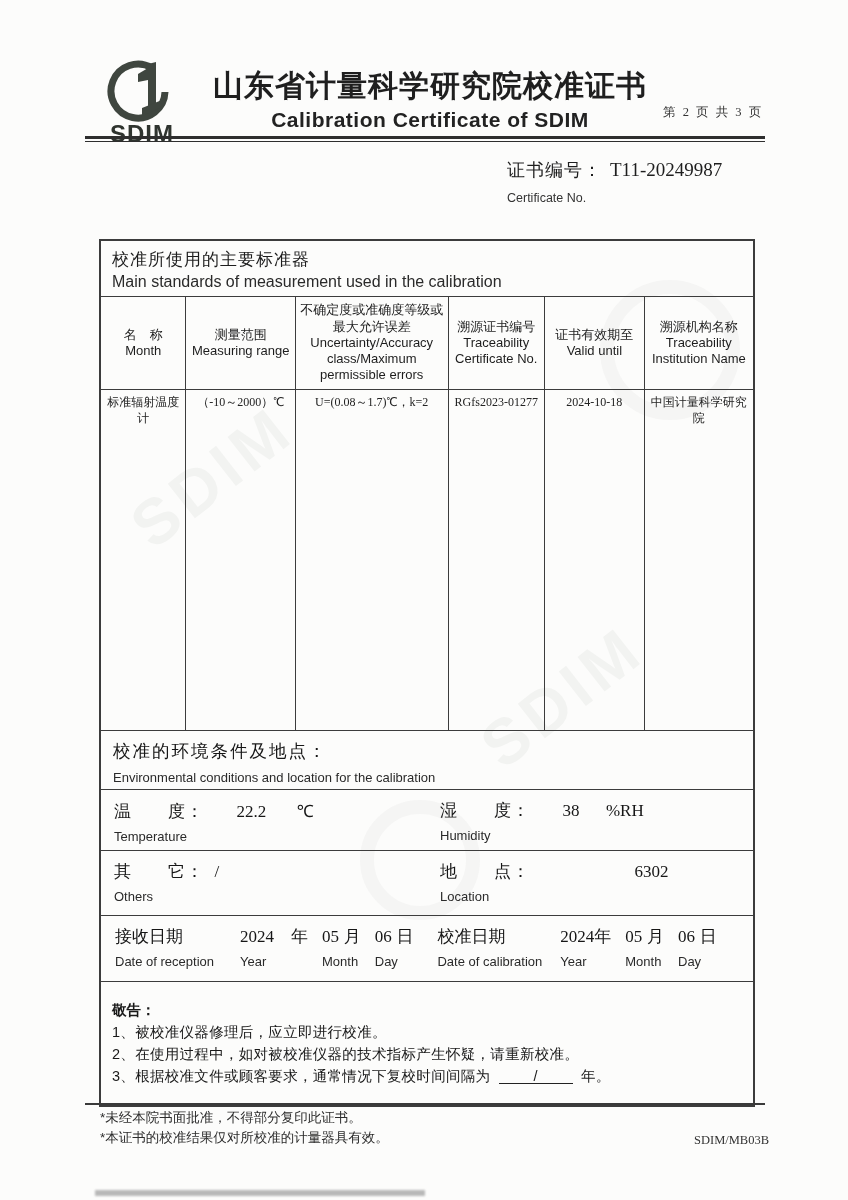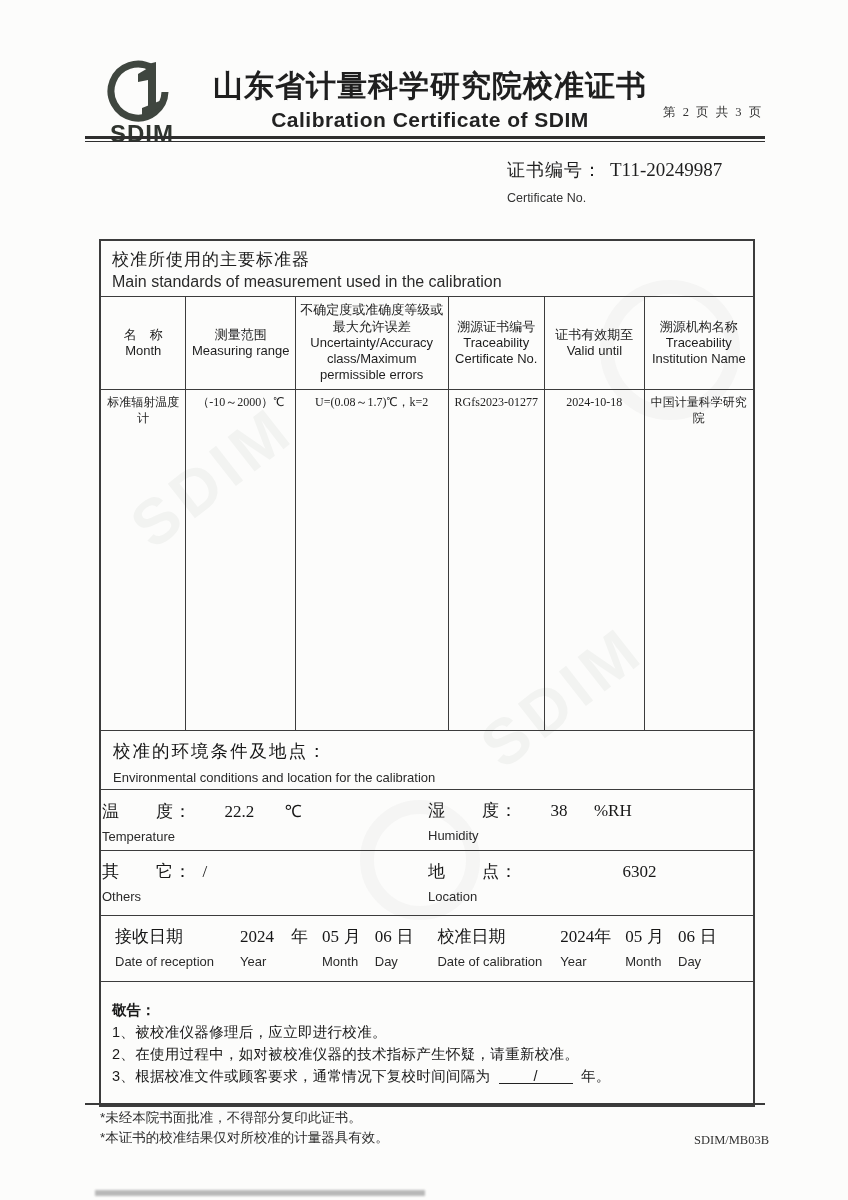--- a/index.html
+++ b/index.html
@@ -72,21 +72,21 @@
     text-align: center; padding: 4px 3px 0 3px; font-size: 12px; line-height: 1.35; color: #222;
   }
   .tbody .cell:last-child { border-right: none; }
   .serif { font-family: "Liberation Serif", serif; }
 
   .env-title { border-top: none; padding: 8px 11px 4px 12px; }
   .env-title .zh { font-size: 17.5px; color: #161616; letter-spacing: 2px; }
   .env-title .en { font-size: 13px; color: #2a2a2a; margin-top: 7px; }
 
   .row { border-top: 1px solid #3c3c3c; display: flex; }
-  .half { width: 50%; padding: 9px 0 0 1px; }
+  .half { width: 50%; padding: 9px 0 0 13px; }
   .lab-zh { font-size: 17px; color: #161616; letter-spacing: 1px; }
   .val { font-family: "Liberation Serif", serif; font-size: 17px; color: #161616; }
   .lab-en { font-size: 13px; color: #2a2a2a; margin-top: 6px; }
   .r-temp { height: 65px; }
   .r-other { height: 70px; }
   .r-dates { height: 71px; }
 
   .date-group { display: flex; padding: 9px 0 0 14px; }
   .dstack { margin-right: 14px; white-space: nowrap; }
   .dstack .l1 { font-size: 17px; color: #161616; }

